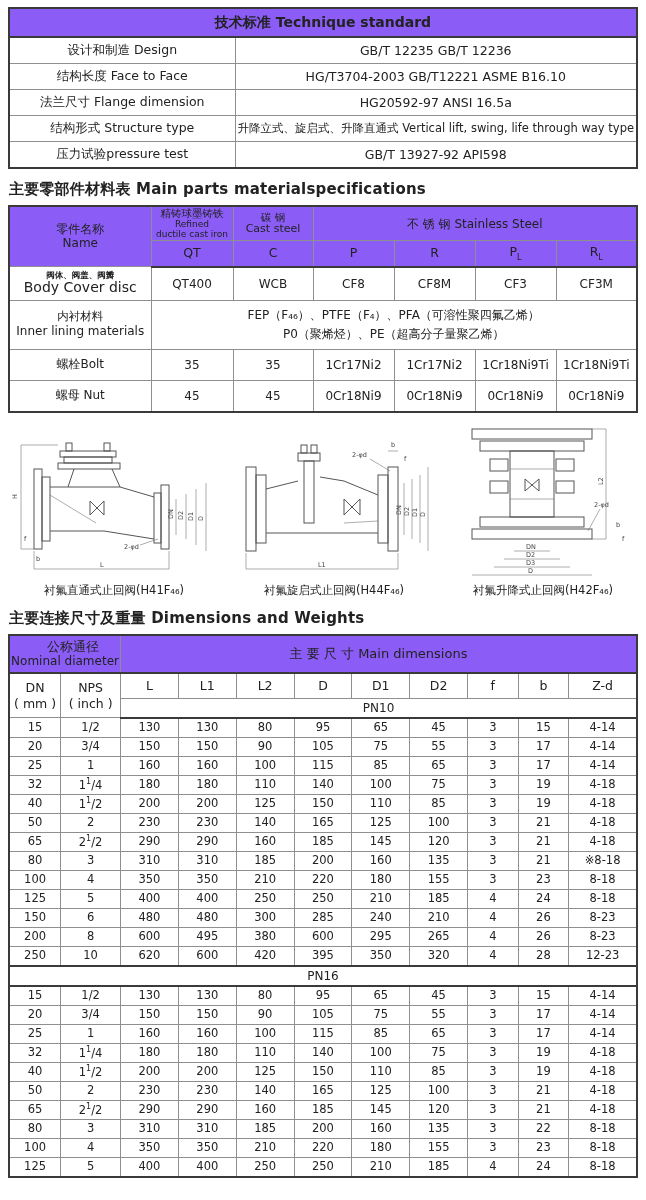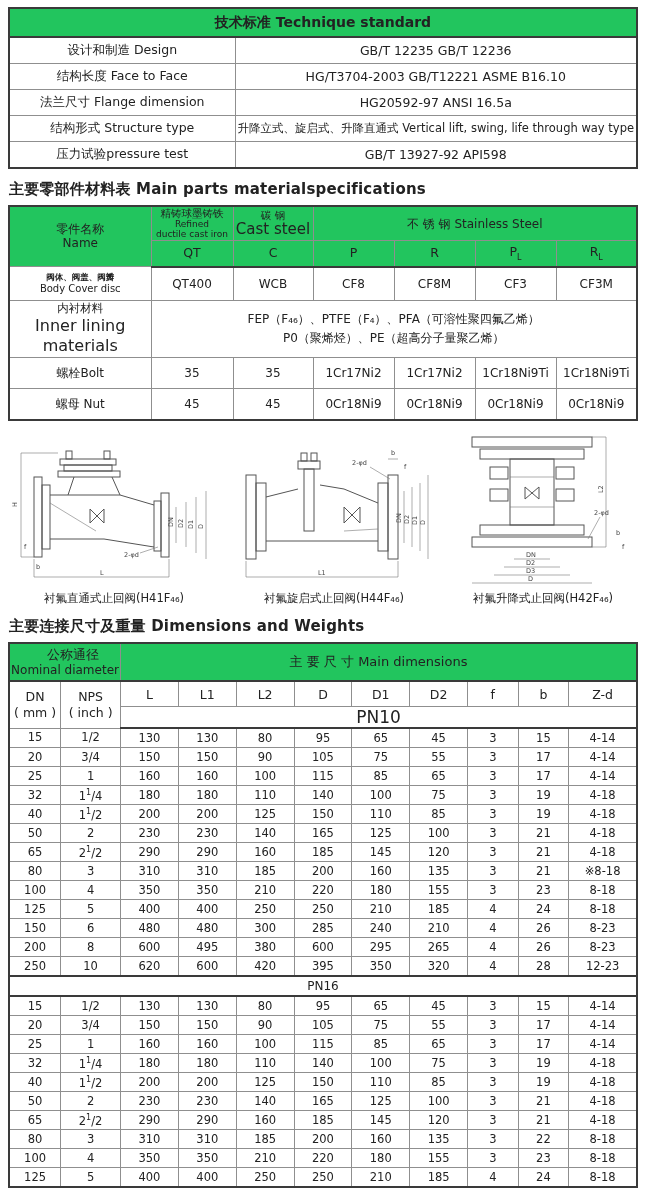--- a/index.html
+++ b/index.html
@@ -1,20 +1,20 @@
 <!DOCTYPE html>
 <html><head>
 <meta charset="utf-8">
 <style>
   html,body{margin:0;padding:0;background:#fff;}
   body{width:646px;font-family:"DejaVu Sans","Liberation Sans",sans-serif;color:#222;}
   .wrap{padding:7px 8px 10px 8px;}
   table{border-collapse:collapse;width:100%;table-layout:fixed;}
   td,th{border:1px solid #8f8f8f;text-align:center;font-weight:normal;padding:0;overflow:hidden;}
-  .pink{background:#22c55e;}
+  .pink{background:#8b5cf6;}
   .outer{border:2px solid #3a3a3a;}
 
   
   .tech-table th.tbl-title{font-size:14px;font-weight:bold;height:27px;border-bottom:2px solid #3a3a3a;}
   .tech-table td{height:25px;font-size:12.5px;}
 
   
   .section-title{font-size:15px;font-weight:bold;margin:11px 0 6px 1px;letter-spacing:.2px;}
 
   
@@ -22,42 +22,42 @@
   .mat-table .hdr-zh{font-size:12px;}
   .mat-table .hdr-zh-sm{font-size:10.5px;}
   .mat-table .hdr-en-sm{font-size:9px;}
   .mat-table .hdr-en{font-size:12px;}
   .mat-table .codes th{height:25px;font-size:12.5px;border-bottom:2px solid #3a3a3a;}
   .mat-table td{font-size:12px;}
   .mat-table .r-body td{height:32px;}
   .mat-table .r-lining td{height:48px;line-height:1.55;}
   .mat-table .r-bolt td,.mat-table .r-nut td{height:30px;}
   .name-zh-sm{font-size:8.5px;display:block;line-height:1.1;font-weight:bold;}
-  .name-en{font-size:10px;display:block;line-height:1.1;}
+  .name-en{font-size:14px;display:block;line-height:1.1;}
   sub{font-size:8px;}
   sup{font-size:8px;}
 
   
   .drawings{display:flex;justify-content:space-between;align-items:flex-end;margin:10px 0 2px 0;}
   .figure{text-align:center;}
   .figure svg{display:block;margin:0 auto;}
   .caption{font-size:11.5px;margin-top:4px;color:#222;}
   .dline{stroke:#555;stroke-width:1;fill:none;}
   .thin{stroke:#777;stroke-width:.6;fill:none;}
   .dimt{font-size:6.5px;fill:#444;}
 
   
   .dim-table th{line-height:1.2;}
   .dim-table .h1 th{height:36px;border-bottom:2px solid #3a3a3a;}
   .dim-table .h1 .zh{font-size:13px;display:block;margin-left:16px;}
   .dim-table .h1 .en{font-size:12px;display:block;}
   .dim-table .h1 .main{font-size:13px;}
   .dim-table .h2 th{height:24px;font-size:12.5px;}
   .dim-table .dn-th{font-size:12.5px;line-height:1.25;}
-  .dim-table tr.band td{height:18px;font-size:17px;border-bottom:2px solid #3a3a3a;}
+  .dim-table tr.band td{height:18px;font-size:12px;border-bottom:2px solid #3a3a3a;}
   .dim-table tr.band2 td{height:18px;font-size:12px;border-top:2px solid #3a3a3a;border-bottom:2px solid #3a3a3a;}
   .dim-table tbody td{height:18px;font-size:11.5px;line-height:1;}
 </style>
 </head>
 <body>
 
 <div class="wrap">
 
   <table class="tech-table outer">
     <colgroup>
@@ -111,21 +111,21 @@
           <span class="hdr-zh" style="display:block">零件名称</span>
           <span class="hdr-en" style="display:block">Name</span>
         </th>
         <th class="pink">
           <span class="hdr-zh-sm" style="display:block">精铸球墨铸铁</span>
           <span class="hdr-en-sm" style="display:block">Refined</span>
           <span class="hdr-en-sm" style="display:block">ductile cast iron</span>
         </th>
         <th class="pink">
           <span class="hdr-zh-sm" style="display:block">碳  钢</span>
-          <span class="hdr-en-sm" style="display:block;font-size:15px">Cast steel</span>
+          <span class="hdr-en-sm" style="display:block;font-size:11px">Cast steel</span>
         </th>
         <th class="pink" colspan="4">
           <span class="hdr-zh">不  锈  钢 Stainless Steel</span>
         </th>
       </tr>
       <tr class="codes pink">
         <th class="pink">QT</th>
         <th class="pink">C</th>
         <th class="pink">P</th>
         <th class="pink">R</th>
@@ -142,21 +142,21 @@
         <td>QT400</td>
         <td>WCB</td>
         <td>CF8</td>
         <td>CF8M</td>
         <td>CF3</td>
         <td>CF3M</td>
       </tr>
       <tr class="r-lining">
         <td>
           <span style="display:block;font-size:11.5px;line-height:1.3">内衬材料</span>
-          <span style="display:block;font-size:16px;line-height:1.3">Inner lining materials</span>
+          <span style="display:block;font-size:12px;line-height:1.3">Inner lining materials</span>
         </td>
         <td colspan="6">
           <span style="display:block">FEP（F₄₆）、PTFE（F₄）、PFA（可溶性聚四氟乙烯）</span>
           <span style="display:block">P0（聚烯烃）、PE（超高分子量聚乙烯）</span>
         </td>
       </tr>
       <tr class="r-bolt">
         <td>螺栓Bolt</td>
         <td>35</td>
         <td>35</td>

